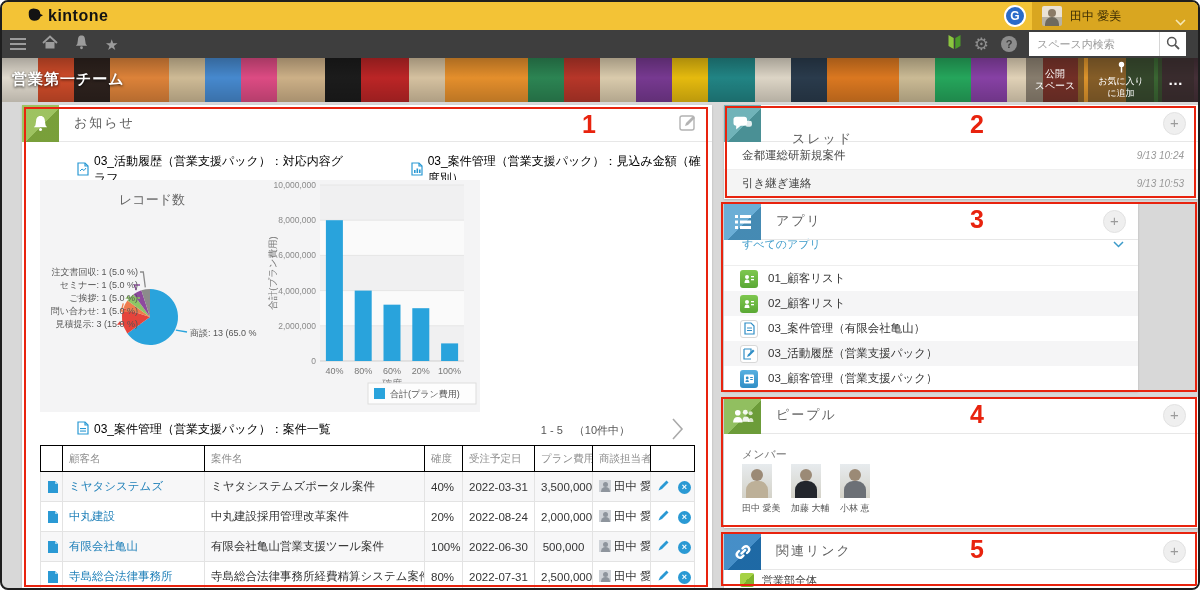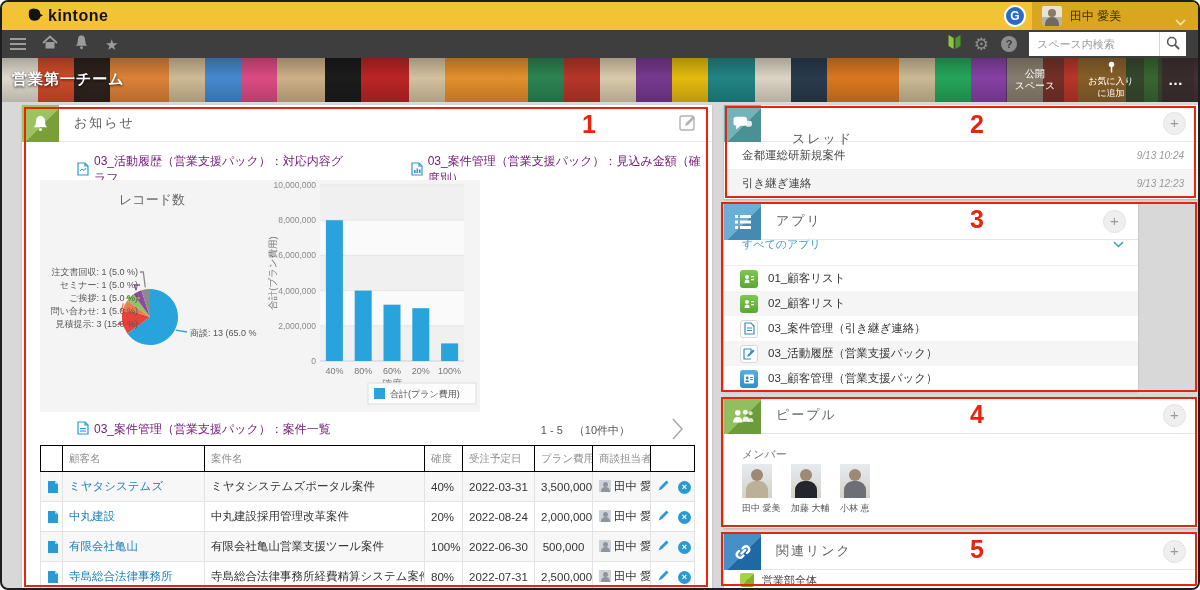--- a/index.html
+++ b/index.html
@@ -29,21 +29,21 @@
   .search-wrap{display:flex;height:24px;}
   .search-input{width:130px;height:24px;border:none;padding:0 8px;font-size:11px;box-sizing:border-box;font-family:inherit;color:#333;}
   .search-input::placeholder{color:#9a9a9a;}
   .search-btn{width:27px;height:24px;background:#fff;border:none;border-left:1px solid #d5d5d5;display:flex;align-items:center;justify-content:center;}
 
   
   .banner{position:absolute;top:56px;left:0;width:100%;height:44px;overflow:hidden;}
   .banner-bg{position:absolute;inset:0;background:linear-gradient(90deg,#ece5d8 0 3%,#d94f2b 3% 6%,#30241f 6% 9%,#e8893c 9% 14%,#d9c49d 14% 17%,#4a90d9 17% 20%,#e84f8a 20% 23%,#d7b98e 23% 27%,#1d1d1d 27% 30%,#c52728 30% 34%,#e0cba8 34% 37%,#f0962e 37% 44%,#2e8b57 44% 47%,#c0392b 47% 50%,#e5d5b5 50% 53%,#7d3c98 53% 56%,#f1c40f 56% 59%,#238b8b 59% 63%,#e8e0d0 63% 66%,#2c3e50 66% 69%,#e67e22 69% 75%,#d5c49c 75% 78%,#27ae60 78% 81%,#8e44ad 81% 84%,#ecdcc0 84% 87%,#c0392b 87% 90%,#e89b2e 90% 94%,#3d6b35 94% 97%,#48323a 97% 100%);}
   .banner-bg::after{content:"";position:absolute;inset:0;background:linear-gradient(180deg,rgba(0,0,0,.28),rgba(0,0,0,.05) 45%,rgba(0,0,0,.22));}
   .space-title{position:absolute;left:10px;top:12px;color:#fff;font-size:15px;font-weight:bold;letter-spacing:1px;text-shadow:0 1px 3px rgba(0,0,0,.8);}
-  .banner-actions{position:absolute;right:4px;top:0;height:44px;display:flex;gap:14px;}
+  .banner-actions{position:absolute;right:4px;top:0;height:44px;display:flex;gap:4px;}
   .ba-box{background:rgba(45,40,35,.5);color:#fff;display:flex;flex-direction:column;align-items:center;justify-content:center;text-align:center;line-height:1.25;}
   .ba-public{width:58px;font-size:10px;white-space:pre-line;}
   .ba-fav{width:66px;font-size:9px;}
   .ba-more{width:36px;font-size:15px;font-weight:bold;letter-spacing:1px;}
 
   
   .panel{position:absolute;background:#fff;box-shadow:0 1px 2px rgba(0,0,0,.18);}
   .panel-announce{left:20px;top:103px;width:690px;height:485px;}
   .panel-threads{left:722px;top:103px;width:474px;height:94px;}
   .panel-apps{left:722px;top:201px;width:414px;height:188px;}
@@ -57,21 +57,21 @@
   .pi-list{background:#4f9fce;}
   .pi-people{background:#7cb342;}
   .pi-link{background:#2379bd;}
   .panel-title{position:absolute;left:52px;top:50%;transform:translateY(-50%);font-size:13px;color:#5e5e5e;letter-spacing:2px;}
   .plus-btn{position:absolute;right:12px;top:7px;width:23px;height:23px;border-radius:50%;background:#efefef;border:1px solid #e2e2e2;color:#9b9b9b;box-sizing:border-box;text-align:center;line-height:20px;font-size:15px;cursor:pointer;}
   .plus-btn::before{content:"+";}
   .edit-btn{position:absolute;right:14px;top:8px;cursor:pointer;}
 
   
   .announce-links{position:absolute;left:18px;top:48px;display:flex;gap:28px;}
-  .doc-link{display:flex;align-items:center;gap:5px;font-size:12px;color:#701a75;text-decoration:none;cursor:pointer;padding-left:37px;}
+  .doc-link{display:flex;align-items:center;gap:5px;font-size:12px;color:#000000;text-decoration:none;cursor:pointer;padding-left:37px;}
   .chart-block{position:absolute;left:18px;top:75px;width:440px;height:232px;background:#f4f4f5;}
   #pie-chart{position:absolute;left:0;top:0;}
   #bar-chart{position:absolute;left:224px;top:0;}
   .list-row{position:absolute;left:18px;top:314px;width:654px;height:24px;}
   .pagination{position:absolute;right:64px;top:4px;font-size:11px;color:#555;}
   .next-btn{position:absolute;right:6px;top:-3px;cursor:pointer;}
 
   .data-table{position:absolute;left:18px;top:340px;width:654px;border-collapse:collapse;table-layout:fixed;}
   .data-table th{height:25px;border:1px solid #000000;color:#8e8e8e;font-weight:normal;font-size:10.5px;text-align:left;padding:0 6px;background:#fff;white-space:nowrap;overflow:hidden;}
   .data-table td{height:29px;border:1px solid #e3e3e3;color:#333;font-size:11.5px;padding:0 6px;white-space:nowrap;overflow:hidden;background:#fff;}
@@ -418,21 +418,21 @@
       <h2 class="panel-title" style="margin:16px;font-weight:normal;">スレッド</h2>
       <span class="plus-btn"></span>
     </div>
     <div>
       <div class="thread-item">
         <span>金都運総研新規案件</span>
         <span class="thread-time">9/13 10:24</span>
       </div>
       <div class="thread-item">
         <span>引き継ぎ連絡</span>
-        <span class="thread-time">9/13 12:23</span>
+        <span class="thread-time">9/13 10:53</span>
       </div>
     </div>
   </section>
 
   <section class="panel panel-apps">
     <div class="panel-header">
       <span class="panel-icon pi-list">
           <svg width="18" height="16" viewBox="0 0 18 16" style="position:relative;z-index:1">
             <rect x="1" y="1" width="3" height="3" fill="#fff"></rect>
             <rect x="6" y="1" width="11" height="3" fill="#fff"></rect>
@@ -474,21 +474,21 @@
           </span>
         <span>02_顧客リスト</span>
       </div>
       <div class="app-item">
         <span class="app-icon ai-white">
             <svg width="11" height="13" viewBox="0 0 11 13">
               <path d="M1 1 H7 L10 4 V12 H1Z" fill="#fff" stroke="#2f8ec6" stroke-width="1.2"></path>
               <path d="M3 6 H8 M3 8.5 H8" stroke="#2f8ec6" stroke-width="1"></path>
             </svg>
           </span>
-        <span>03_案件管理（引き継ぎ連絡）</span>
+        <span>03_案件管理（有限会社亀山）</span>
       </div>
       <div class="app-item">
         <span class="app-icon ai-white">
             <svg width="12" height="12" viewBox="0 0 12 12">
               <path d="M1 1 H8 V5 M1 1 V11 H8" fill="none" stroke="#2f8ec6" stroke-width="1.2"></path>
               <path d="M4 9 L5 6.5 L10 1.5 L11.5 3 L6.5 8Z" fill="#2f8ec6"></path>
             </svg>
           </span>
         <span>03_活動履歴（営業支援パック）</span>
       </div>

